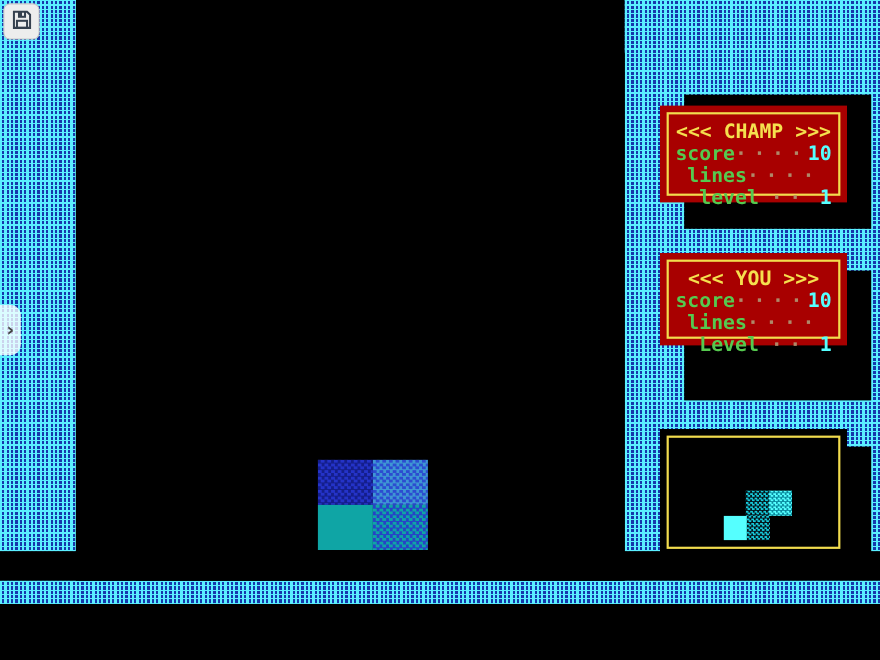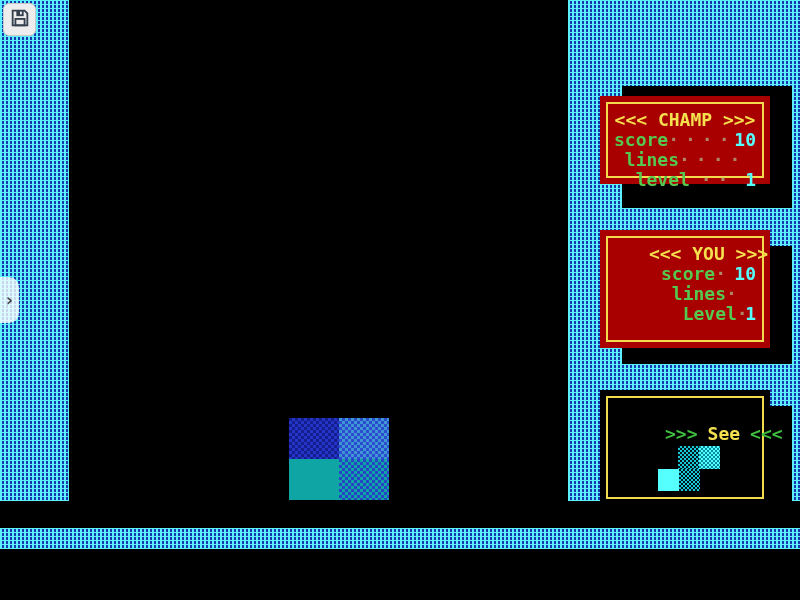--- a/index.html
+++ b/index.html
@@ -23,21 +23,21 @@
   .q-br{left:50px;top:41px;background:repeating-conic-gradient(#0FA5A5 0% 25%,#2742C6 0% 50%) 0 0/6px 6px;}
   
   .shadow{position:absolute;background:#000;}
   .sh-champ{left:622px;top:86px;width:170px;height:122px;}
   .sh-you{left:622px;top:246px;width:170px;height:118px;}
   .sh-see{left:622px;top:406px;width:170px;height:115px;}
   .panel{position:absolute;width:170px;box-sizing:border-box;}
   .panel.red{background:#A80000;}
   .panel.black{background:#000;}
   .p-champ{left:600px;top:64px;height:88px;margin-top:32px;}
-  .p-you{left:600px;top:230px;height:118px;padding-left:47px;}
+  .p-you{left:600px;top:230px;height:84px;}
   .p-see{left:600px;top:390px;height:115px;}
   .inner-border{position:absolute;inset:6px;border:2px solid #F2DC4E;pointer-events:none;}
   .panel-title{position:relative;margin-top:14px;text-align:center;
     font-weight:bold;font-size:18px;line-height:20px;color:#F5E04E;white-space:pre;}
   .prow{position:relative;display:flex;align-items:baseline;
     padding:0 14px;line-height:20px;font-weight:bold;font-size:18px;}
   .lbl{color:#55C94F;white-space:pre;}
   .dots{flex:1;color:#B08868;letter-spacing:6px;text-align:center;overflow:hidden;white-space:nowrap;}
   .val{color:#55FFFF;white-space:pre;min-width:10px;text-align:left;}
   .see-title .arrows{color:#3FBF3F;}
@@ -114,23 +114,20 @@
     </div>
     <div class="prow">
       <span class="lbl">  Level</span>
       <span class="dots">··</span>
       <span class="val">1</span>
     </div>
   </div>
 
   <div class="panel black p-see">
     <div class="inner-border"></div>
-    <div class="panel-title see-title">
-      <span class="arrows">&gt;&gt;&gt;</span><span class="word">See</span><span class="arrows">&lt;&lt;&lt;</span>
-    </div>
     <div>
       <div class="pv pv-sparse" style="left: 78px; top: 56px; width: 21px; height: 23px; position: absolute;"></div>
       <div class="pv pv-dense" style="left: 99px; top: 56px; width: 21px; height: 23px; position: absolute;"></div>
       <div class="pv pv-solid" style="left: 58px; top: 79px; width: 21px; height: 22px; position: absolute;"></div>
       <div class="pv pv-sparse" style="left: 79px; top: 79px; width: 21px; height: 22px; position: absolute;"></div>
     </div>
   </div>
 
   <div class="save-btn">
     <span>

